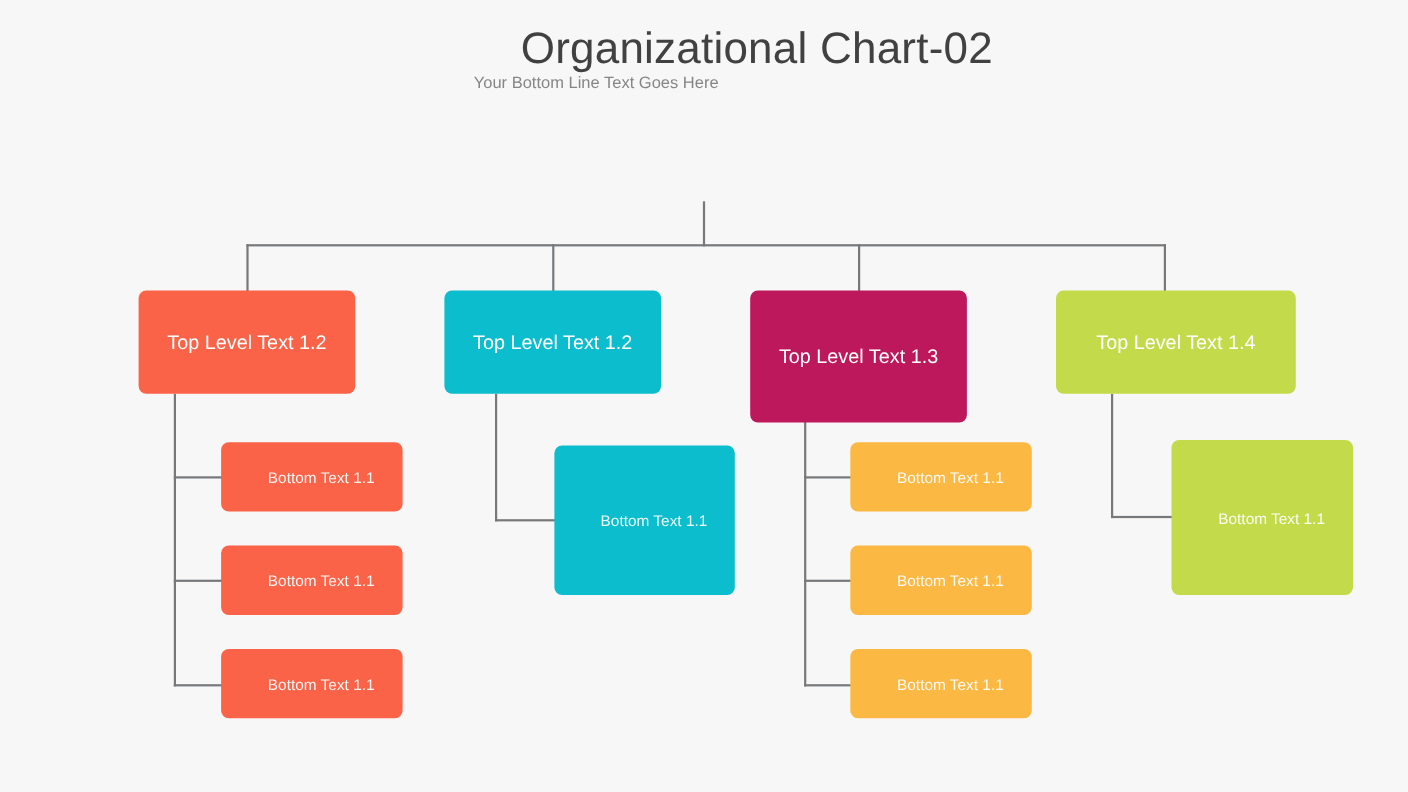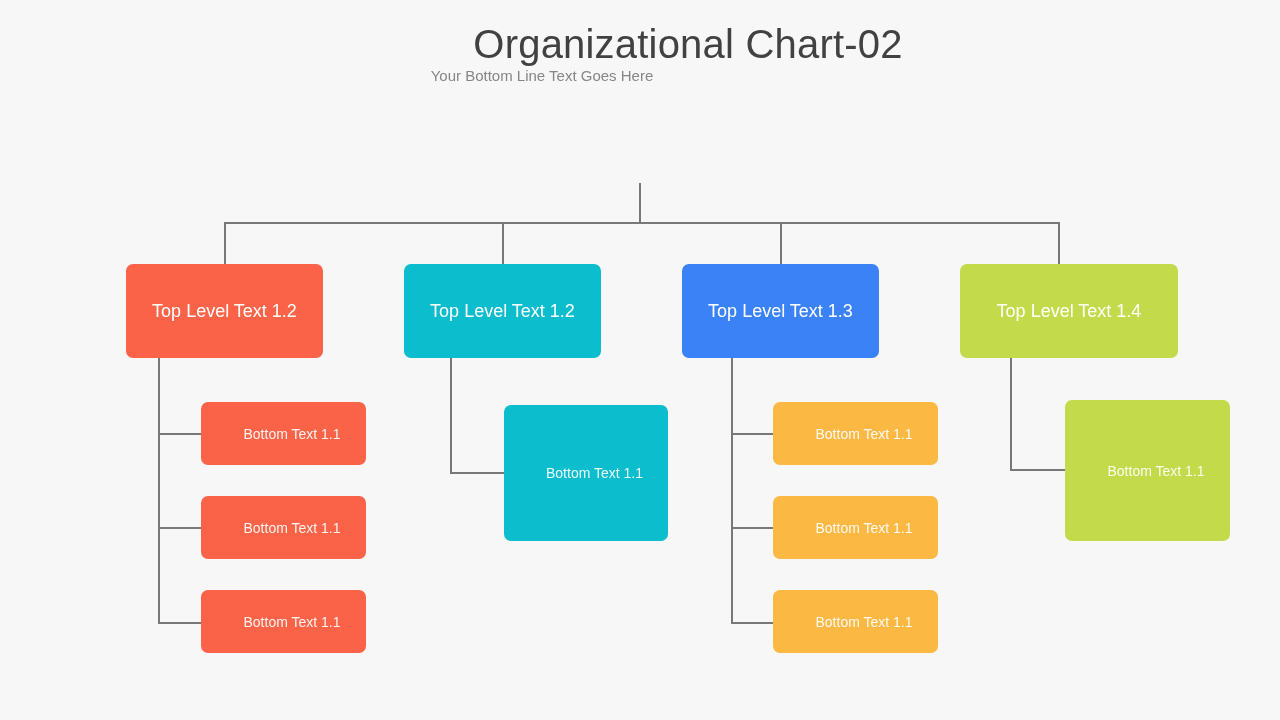--- a/index.html
+++ b/index.html
@@ -114,21 +114,21 @@
 
 
   <div class="node node-top" style="left:126px; top:264px; width:197px; height:94px; background:#fa6347;">
     <span class="node-label">Top Level Text 1.2</span>
   </div>
 
   <div class="node node-top" style="left:404px; top:264px; width:197px; height:94px; background:#0bbdcd;">
     <span class="node-label">Top Level Text 1.2</span>
   </div>
 
-  <div class="node node-top" style="left:682px; top:264px; width:197px; height:94px; background:#3b82f6;">
+  <div class="node node-top" style="left:682px; top:264px; width:197px; height:120px; background:#be185d;">
     <span class="node-label">Top Level Text 1.3</span>
   </div>
 
   <div class="node node-top" style="left:960px; top:264px; width:218px; height:94px; background:#c3db4a;">
     <span class="node-label">Top Level Text 1.4</span>
   </div>
 
   <div class="node node-sub" style="left:201px; top:402px; width:165px; height:63px; background:#fa6347;">
     <span class="node-label">Bottom Text  1.1</span>
   </div>

